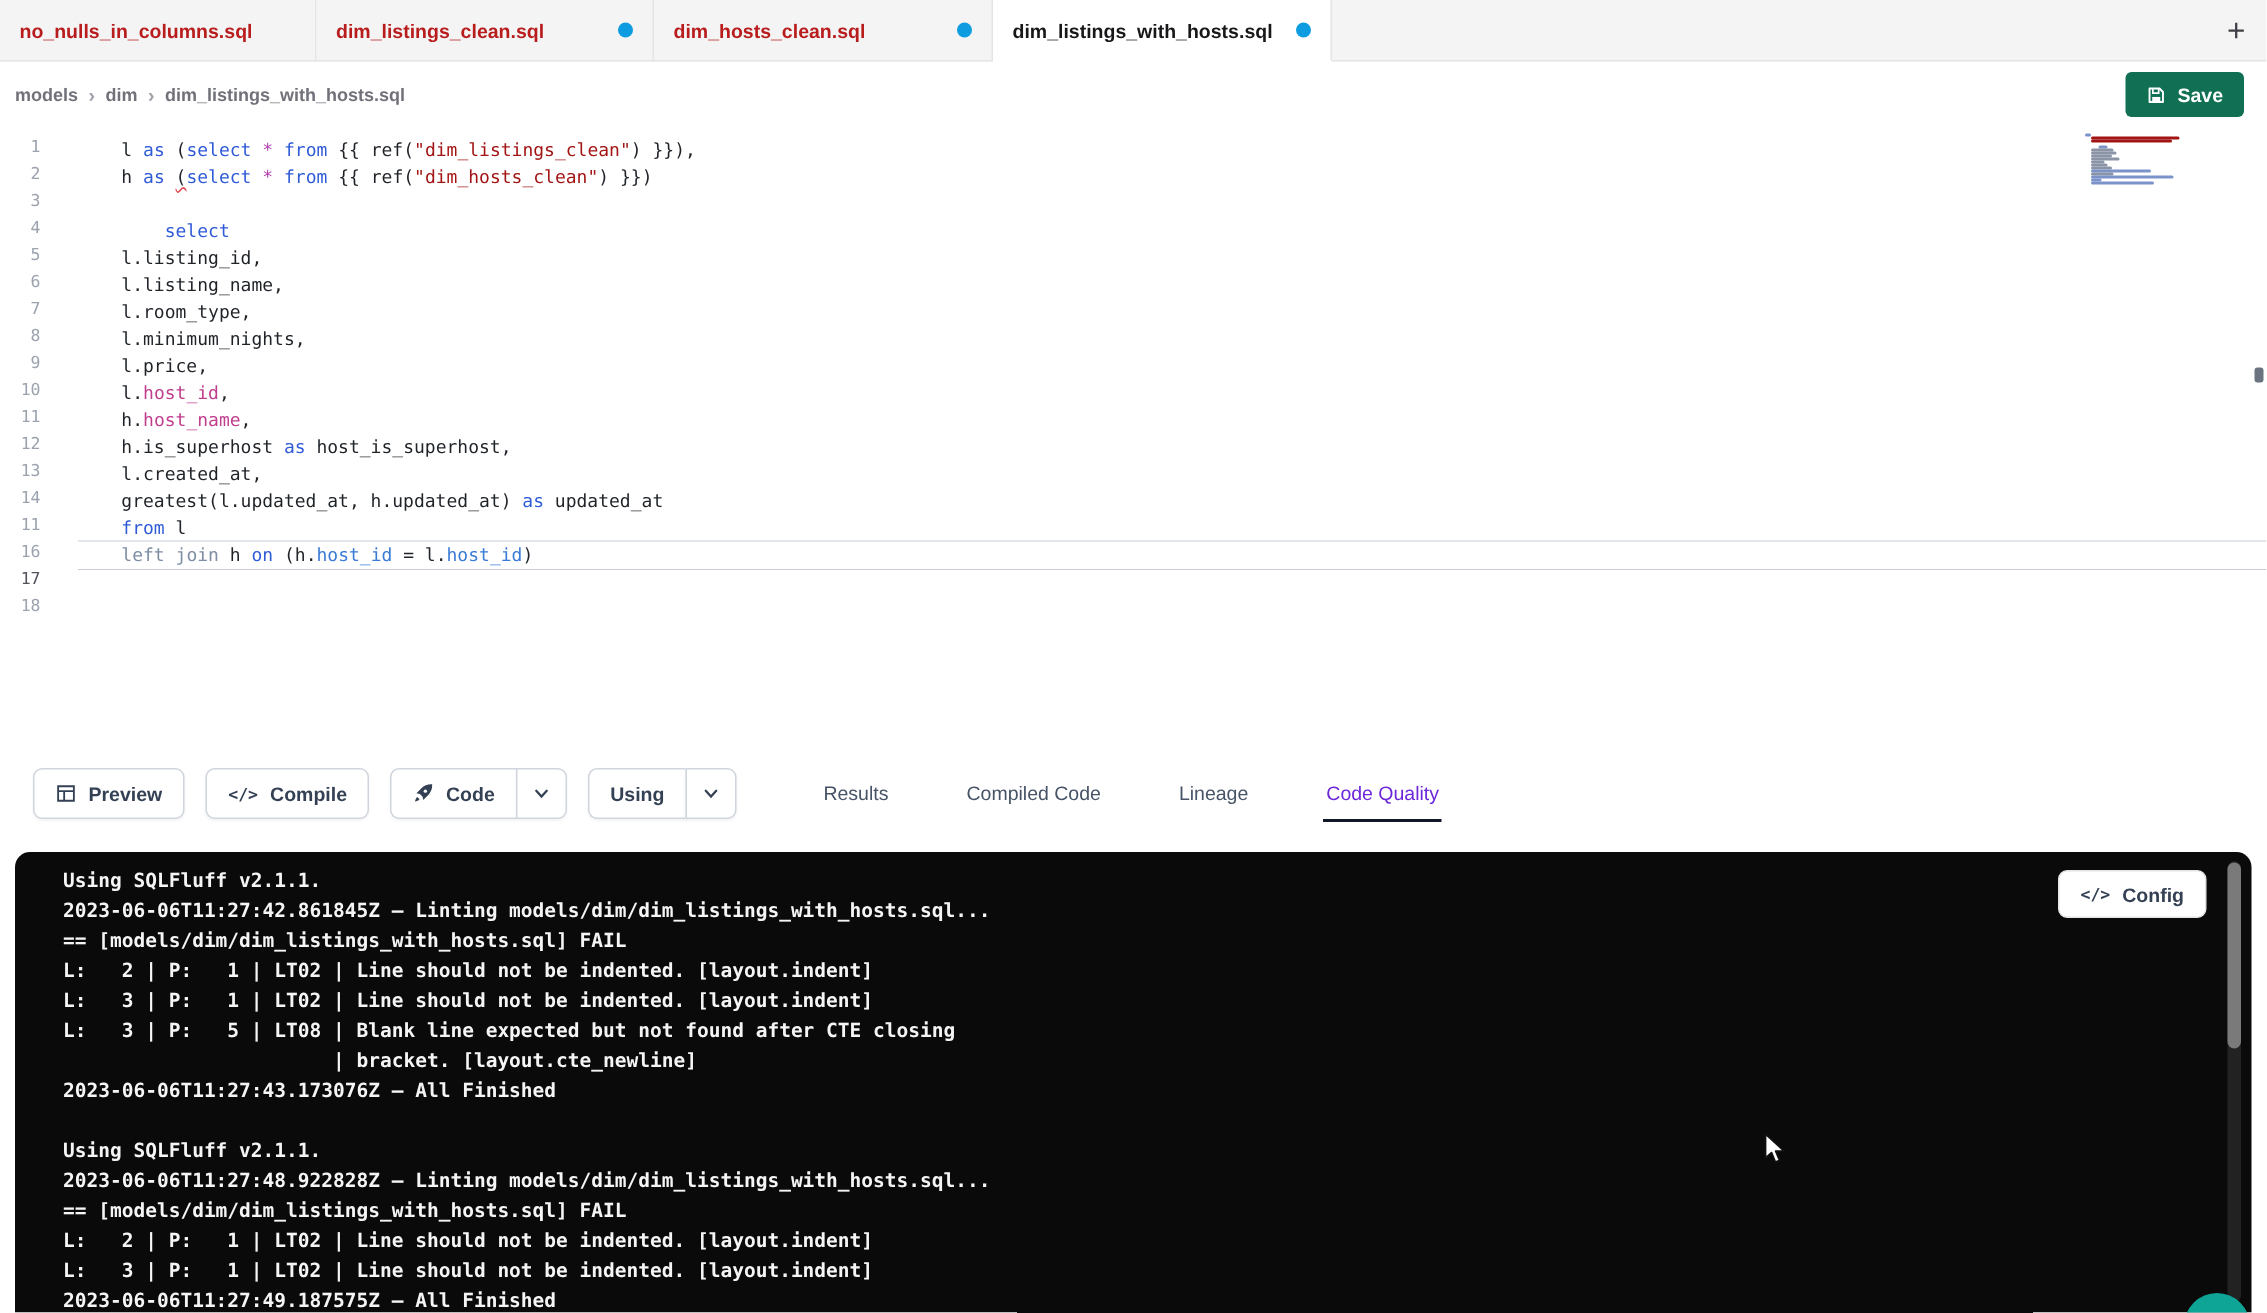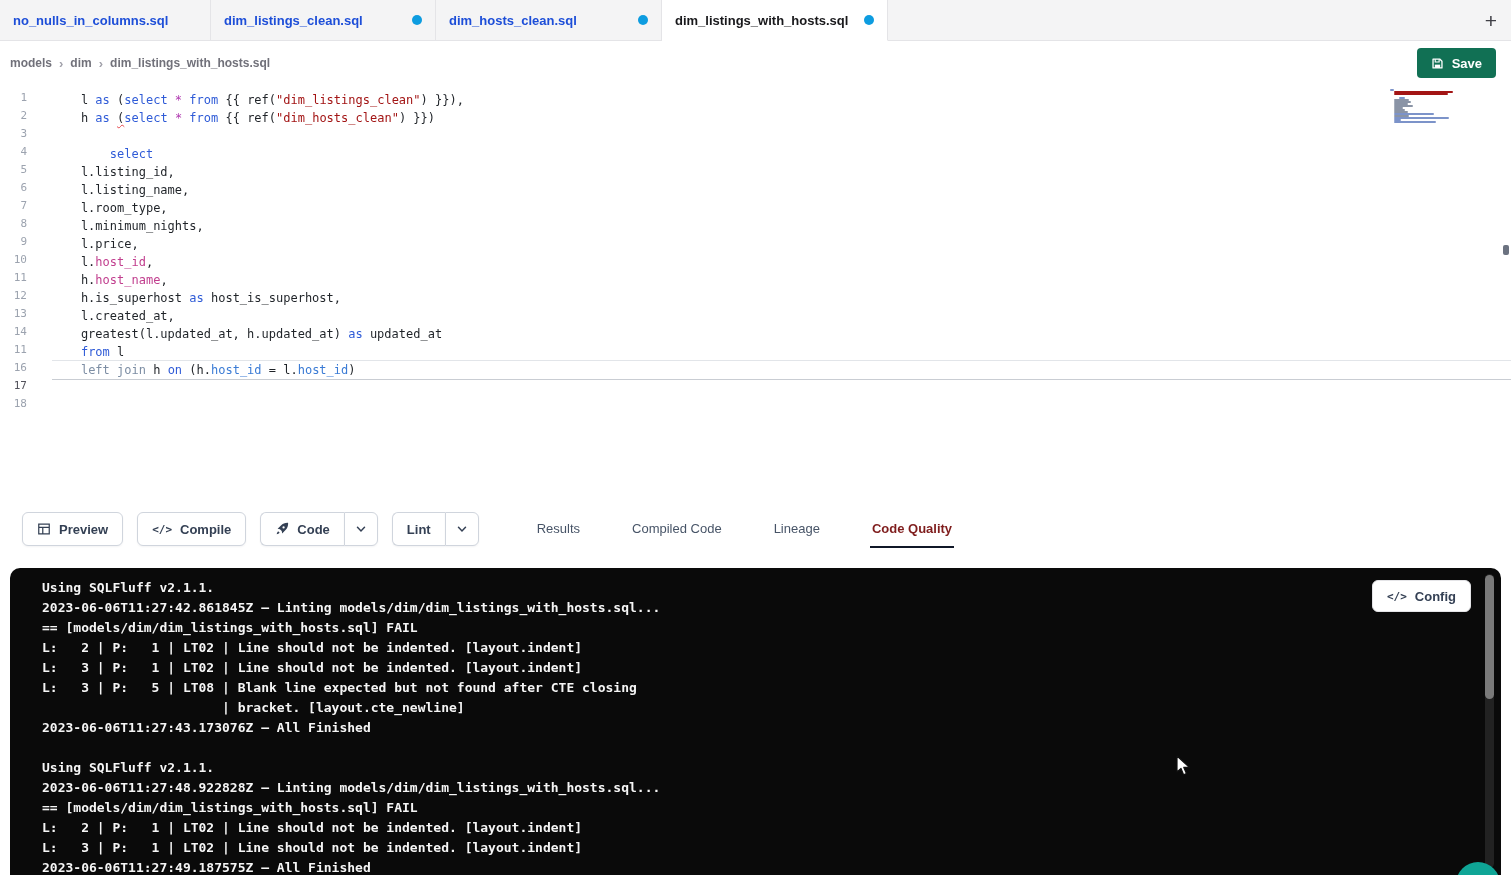--- a/index.html
+++ b/index.html
@@ -6,21 +6,21 @@
   html,body { width: 1511px; height: 875px; overflow: hidden; background: #fff;
     font-family: "Liberation Sans", sans-serif; position: relative; }
 
   
   .tabbar { display: flex; height: 41px; background: #f4f4f5; align-items: stretch; }
   .tab { display: flex; align-items: center; gap: 8px; padding: 0 13px;
     border-right: 1px solid #e4e4e7; border-bottom: 1px solid #e4e4e7;
     background: #f4f4f5; cursor: pointer; }
   .tab:nth-child(1){ width: 211px; } .tab:nth-child(2){ width: 225px; }
   .tab:nth-child(3){ width: 226px; } .tab:nth-child(4){ width: 226px; }
-  .tab-label { font-size: 13px; font-weight: 600; color: #1d4ed8; white-space: nowrap;
+  .tab-label { font-size: 13px; font-weight: 600; color: #b91c1c; white-space: nowrap;
     overflow: hidden; text-overflow: ellipsis; }
   .tab.active { background: #fff; border-bottom-color: #fff; }
   .tab.active .tab-label { color: #18181b; }
   .dot { width: 10px; height: 10px; min-width: 10px; border-radius: 50%;
     background: var(--dot); margin-left: auto; }
   .tab-filler { flex: 1; border-bottom: 1px solid #e4e4e7; display: flex;
     align-items: center; justify-content: flex-end; padding-right: 14px; }
   .plus { font-size: 21px; color: #3f3f46; line-height: 1; cursor: pointer; font-weight: 400; }
 
   
@@ -64,21 +64,21 @@
     background: #fff; border: 1px solid #d0d5dd; border-radius: 6px; font-size: 13px;
     font-weight: 600; color: #344054; cursor: pointer;
     font-family: "Liberation Sans", sans-serif; box-shadow: 0 1px 2px rgba(16,24,40,.05); }
   .split { display: inline-flex; }
   .split .btn.main { border-radius: 6px 0 0 6px; border-right: none; }
   .split .btn.chev { border-radius: 0 6px 6px 0; padding: 0 10px; }
   .code-ic { font: 700 11px "DejaVu Sans Mono", monospace; color: #344054; }
   .panel-tabs { margin-left: 42px; display: flex; gap: 48px; height: 100%; }
   .ptab { display: flex; align-items: center; height: 100%; font-size: 13px;
     color: #475467; border-bottom: 2px solid transparent; cursor: pointer; padding: 0 2px; }
-  .ptab.active { color: #7f1d1d; font-weight: 700; border-bottom-color: var(--underline); }
+  .ptab.active { color: #6d28d9; font-weight: 400; border-bottom-color: var(--underline); }
 
   
   .terminal { position: relative; margin: 20px 10px 0; height: 307px;
     background: var(--termbg); border-radius: 10px 10px 0 0; overflow: hidden;
     padding: 10px 40px 0 18px; }
   .term-line { height: 20px; white-space: pre; font: 700 13px/20px "DejaVu Sans Mono", monospace;
     color: #f5f5f5; margin-left: 14px; }
   .config-btn { position: absolute; top: 12px; right: 30px; display: inline-flex;
     align-items: center; gap: 8px; height: 32px; padding: 0 14px; background: #fff;
     border: 1px solid #e4e4e7; border-radius: 6px; font-size: 13px; font-weight: 600;
@@ -222,21 +222,21 @@
       <span>Code</span>
     </button>
     <button class="btn chev">
       <svg class="ic" viewBox="0 0 12 12" width="12" height="12">
         <path d="M2.5 4.2 6 8l3.5-3.8" stroke="#344054" stroke-width="1.5" fill="none" stroke-linecap="round"></path>
       </svg>
     </button>
   </div>
   <div class="split">
     <button class="btn main">
-      <span>Lint</span>
+      <span>Using</span>
     </button>
     <button class="btn chev">
       <svg class="ic" viewBox="0 0 12 12" width="12" height="12">
         <path d="M2.5 4.2 6 8l3.5-3.8" stroke="#344054" stroke-width="1.5" fill="none" stroke-linecap="round"></path>
       </svg>
     </button>
   </div>
   <div class="panel-tabs">
     <div class="ptab">Results</div>
     <div class="ptab">Compiled Code</div>

